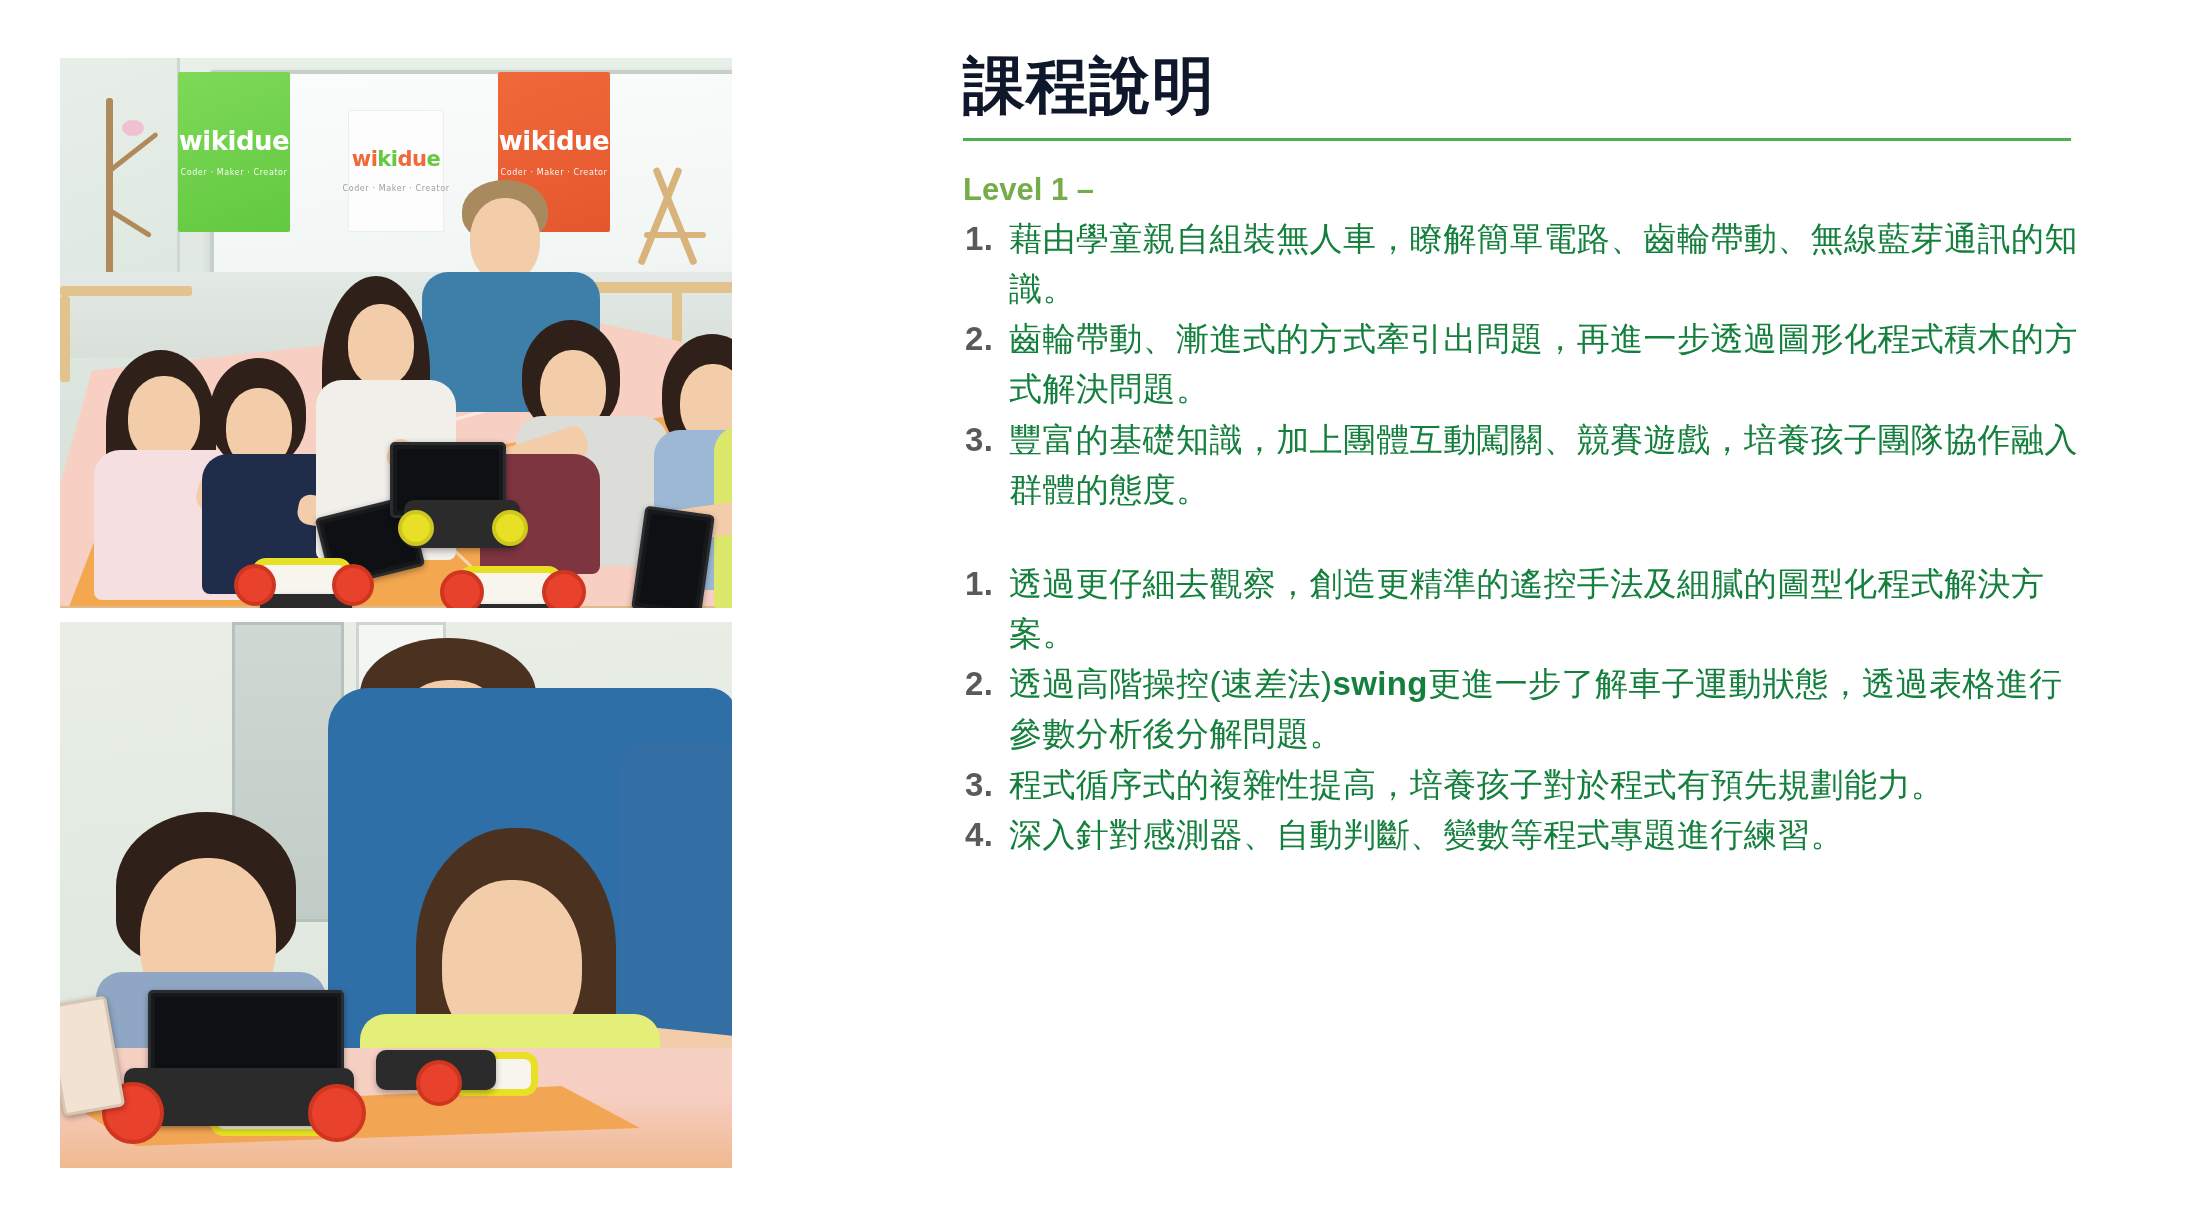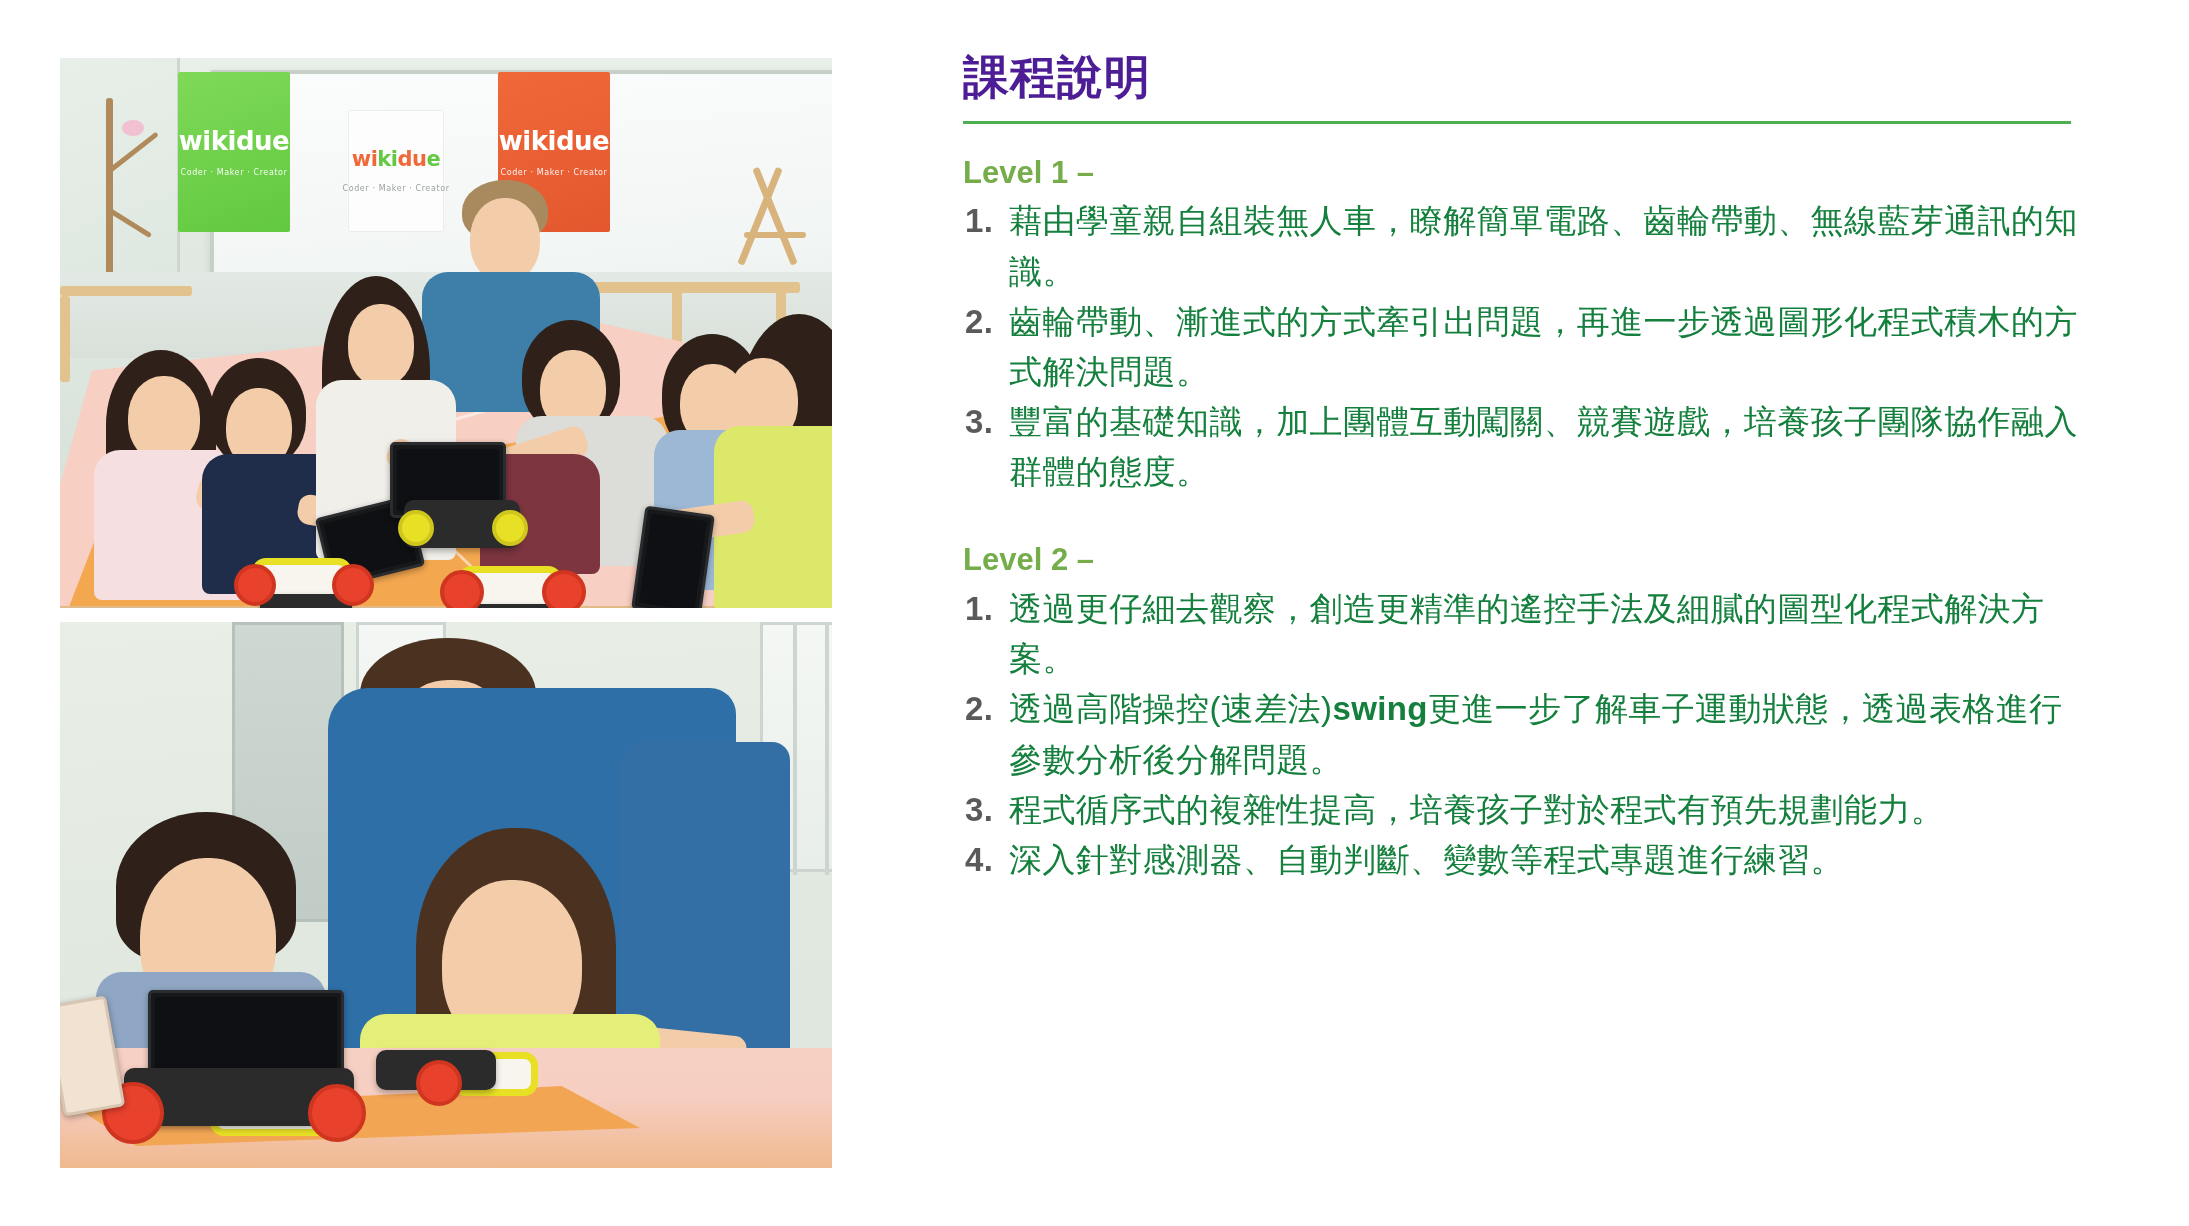--- a/index.html
+++ b/index.html
@@ -25,21 +25,21 @@
     position: absolute;
     left: 60px;
     top: 58px;
     width: 821px;
     height: 1110px;
   }
 
   .photo {
     position: absolute;
     left: 0;
-    width: 772px;
+    width: 672px;
     overflow: hidden;
     background: #dfe4e0;
   }
 
   .photo-top    { top: 0px;   height: 550px; }
   .photo-bottom { top: 564px; height: 546px; }
 
   .photo-inner {
     position: absolute;
     inset: 0;
@@ -270,23 +270,23 @@
 
   
   .content {
     position: absolute;
     left: 963px;
     top: 52px;
     width: 1130px;
   }
 
   .page-title {
-    font-size: 46px;
+    font-size: 62px;
     font-weight: 700;
-    color: #4c1d95;
+    color: #0f172a;
     line-height: 1.1;
     letter-spacing: 1px;
     font-family: "DejaVu Sans", "Liberation Sans", sans-serif;
   }
 
   .title-rule {
     margin-top: 18px;
     width: 1108px;
     height: 3px;
     background: #4caf50;
@@ -544,21 +544,20 @@
     <section class="level-block">
       <h2 class="level-heading">Level 1 –</h2>
       <ol class="items">
         <li><span class="li-text">藉由學童親自組裝無人車，瞭解簡單電路、齒輪帶動、無線藍芽通訊的知識。</span></li>
         <li><span class="li-text">齒輪帶動、漸進式的方式牽引出問題，再進一步透過圖形化程式積木的方式解決問題。</span></li>
         <li><span class="li-text">豐富的基礎知識，加上團體互動闖關、競賽遊戲，培養孩子團隊協作融入群體的態度。</span></li>
       </ol>
     </section>
 
     <section class="level-block second">
-      <h2 class="level-heading">Level 2 –</h2>
       <ol class="items">
         <li><span class="li-text">透過更仔細去觀察，創造更精準的遙控手法及細膩的圖型化程式解決方案。</span></li>
         <li><span class="li-text">透過高階操控(速差法)<b>swing</b>更進一步了解車子運動狀態，透過表格進行參數分析後分解問題。</span></li>
         <li><span class="li-text">程式循序式的複雜性提高，培養孩子對於程式有預先規劃能力。</span></li>
         <li><span class="li-text">深入針對感測器、自動判斷、變數等程式專題進行練習。</span></li>
       </ol>
     </section>
 
   </div>
 </div>

